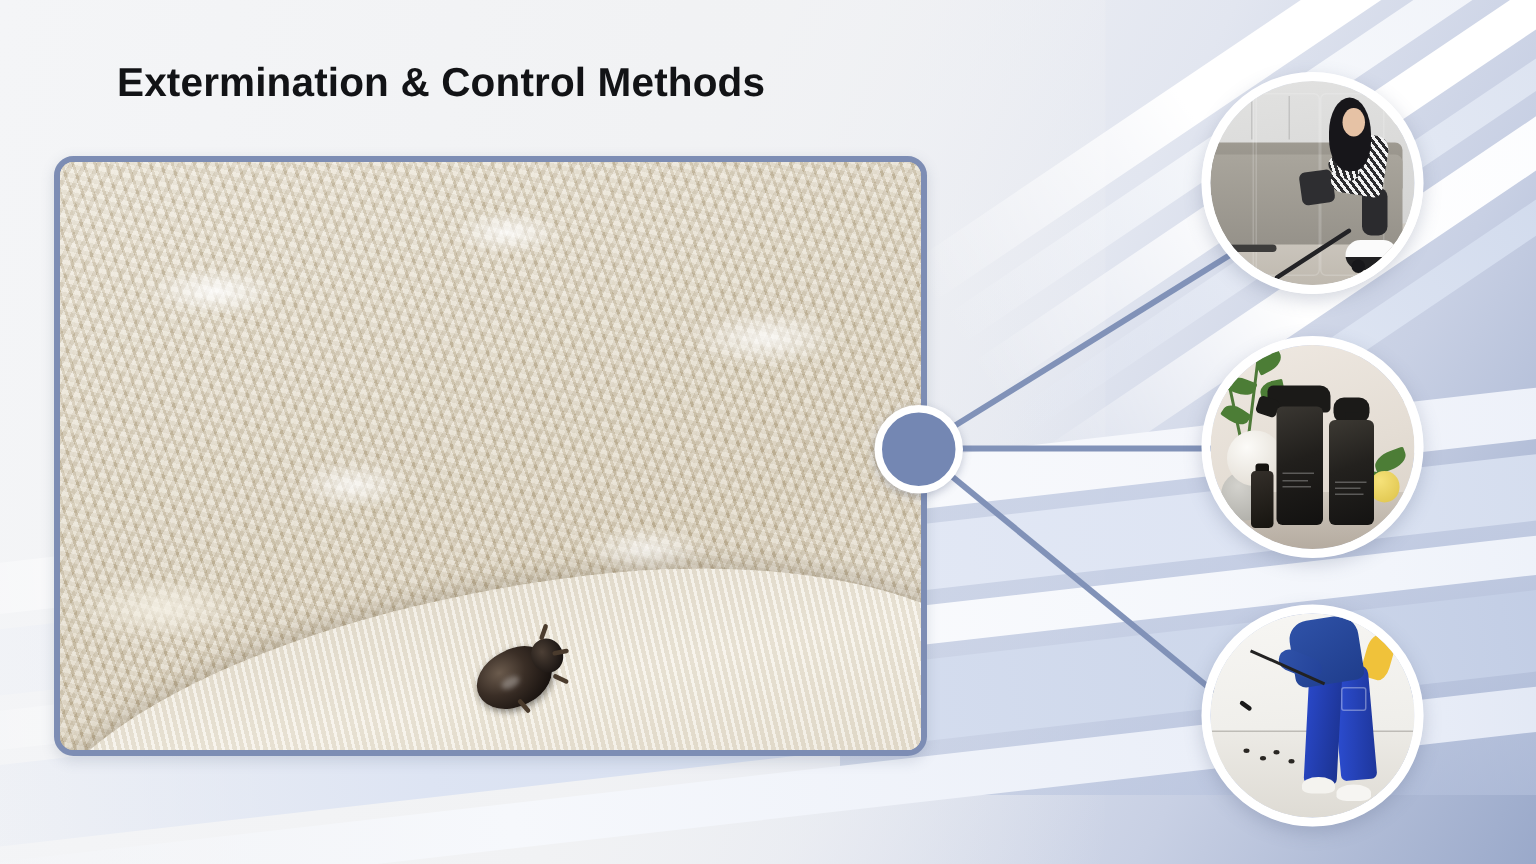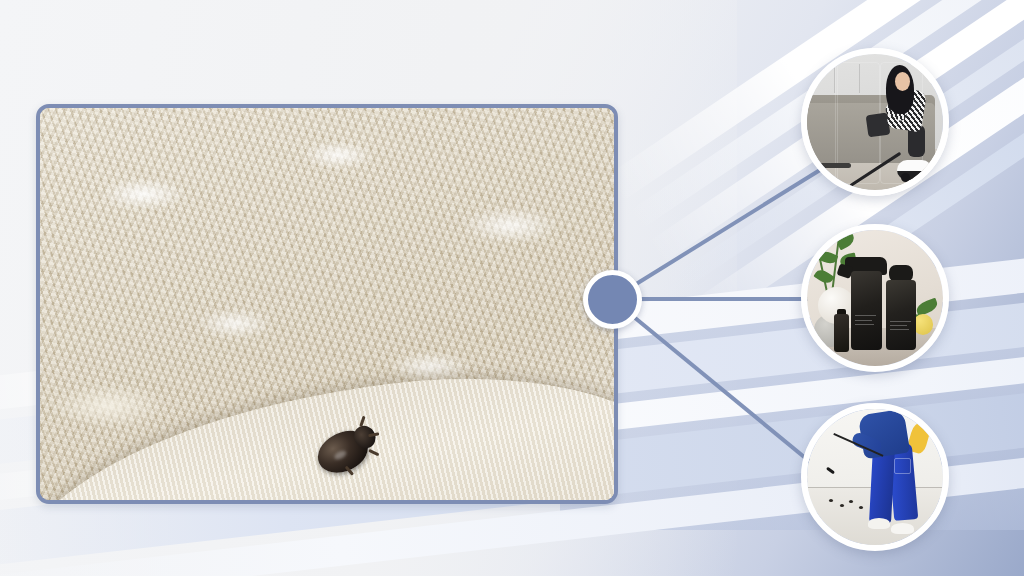--- a/index.html
+++ b/index.html
@@ -180,20 +180,21 @@
   <div class="bg-midwedge"></div>
 
   <div class="bg-bottomband">
     <div class="bband" style="top:18px;height:34px;background:linear-gradient(90deg,rgba(255,255,255,0) 0%,#ffffff 22%,#f4f6fb 70%,#e8edf8 100%);"></div>
     <div class="bband" style="top:62px;height:44px;background:linear-gradient(90deg,rgba(236,239,247,0) 0%,#e9edf7 26%,#dde4f3 72%,#cdd7ea 100%);"></div>
     <div class="bband" style="top:116px;height:26px;background:linear-gradient(90deg,rgba(255,255,255,0) 0%,#ffffff 30%,#f2f5fb 78%,#e6ecf7 100%);"></div>
     <div class="bband" style="top:152px;height:54px;background:linear-gradient(90deg,rgba(222,228,242,0) 0%,#dde4f3 28%,#ccd6ea 74%,#b6c3df 100%);"></div>
     <div class="bband" style="top:216px;height:30px;background:linear-gradient(90deg,rgba(255,255,255,0) 0%,#f6f8fc 32%,#e7ecf7 80%,#d6deee 100%);"></div>
   </div>
 
+  <div class="title">Extermination &amp; Control Methods</div>
 
   <div class="photo-frame">
     <div class="carpet"></div>
     <div class="carpet-fold"></div>
     <div class="beetle">
       <div class="body"></div>
       <div class="head"></div>
       <div class="leg l1"></div>
       <div class="leg l2"></div>
       <div class="leg l3"></div>

